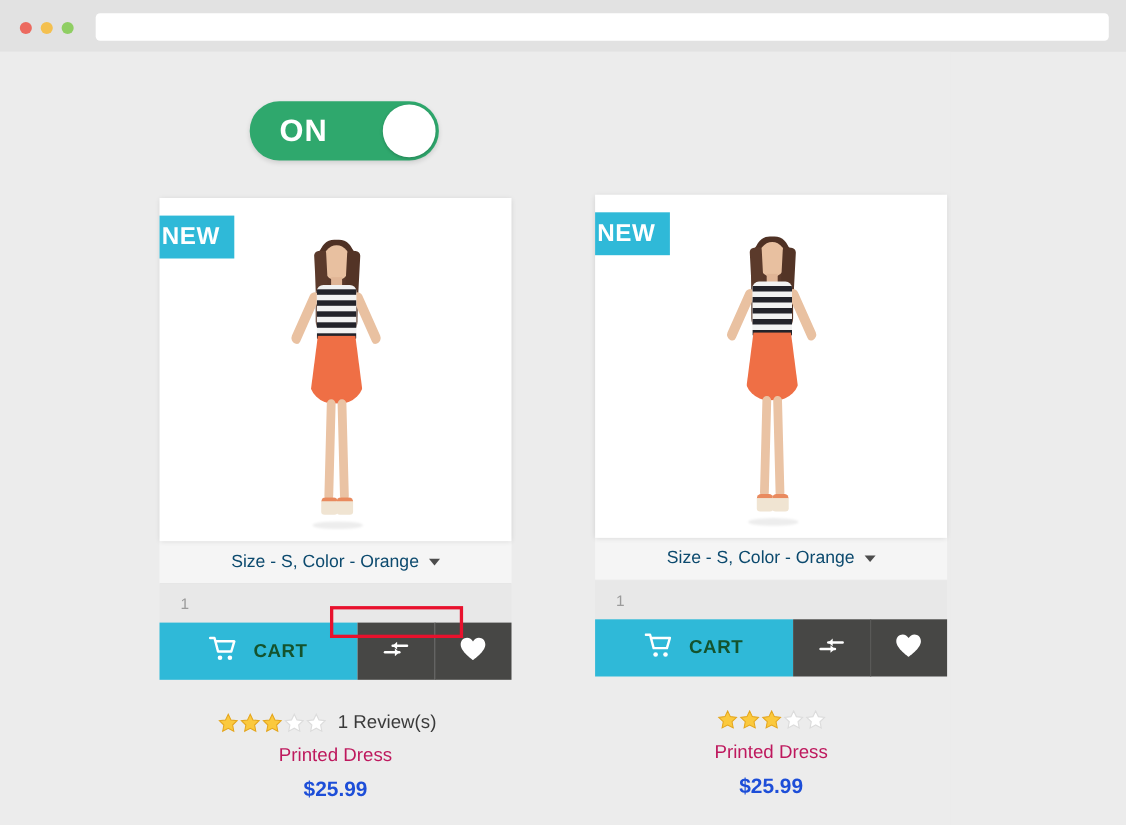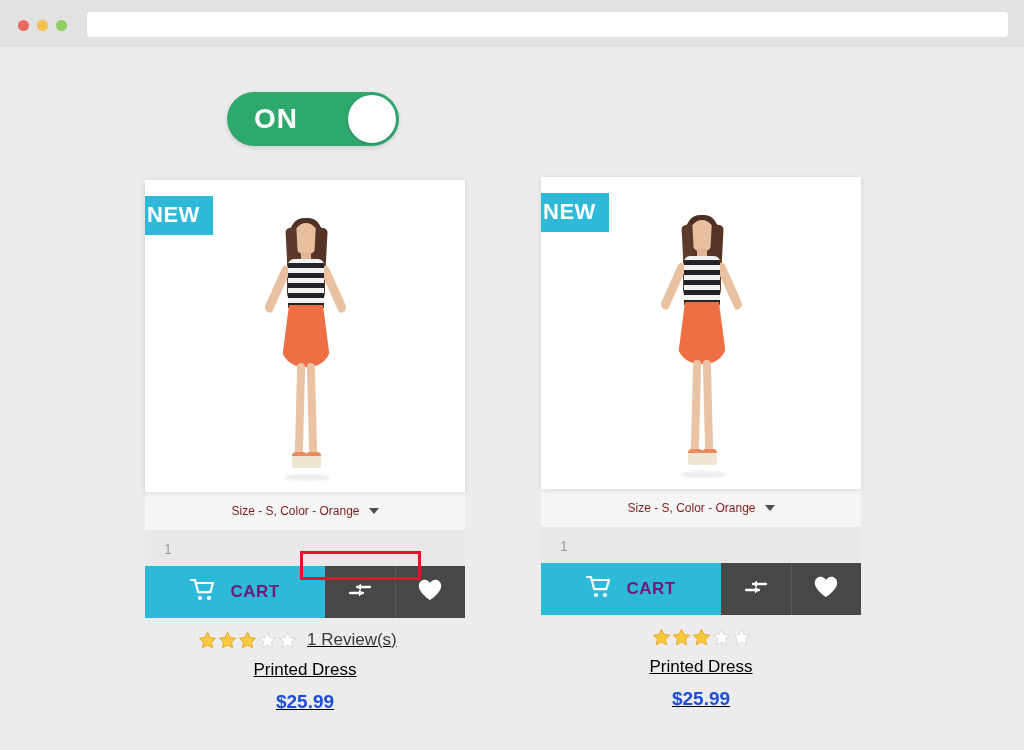--- a/index.html
+++ b/index.html
@@ -208,21 +208,21 @@
   }
 
   
   .option-row {
     width: 320px; height: 39px;
     background: #f5f5f5;
     display: flex; align-items: center; justify-content: center;
     border-bottom: 1px solid #e6e6e6;
   }
   .option-text {
-    font-size: 12px; color: #7f1d1d;
+    font-size: 16px; color: #0c4a6e;
   }
   .caret {
     display: inline-block;
     margin-left: 9px;
     width: 0; height: 0;
     border-left: 5px solid transparent;
     border-right: 5px solid transparent;
     border-top: 6px solid #4c4c4c;
     vertical-align: middle;
   }
@@ -235,41 +235,40 @@
     font-size: 14px; color: #9b9b9b;
     padding-left: 19px;
   }
   .actions-row {
     width: 320px; height: 52px;
     display: flex;
   }
   .btn-cart {
     flex: 0 0 180px;
     background: #2fb9d8;
-    color: #701a75;
+    color: #14532d;
     display: flex; align-items: center; justify-content: center;
     gap: 14px;
   }
   .cart-label {
     font-size: 17px; font-weight: bold; letter-spacing: 0.5px;
   }
   .btn-icon {
     flex: 1 1 0;
     background: #474745;
     display: flex; align-items: center; justify-content: center;
     color: #ffffff;
   }
   .btn-icon + .btn-icon { border-left: 1px solid #5a5a58; }
 
   
   .card-meta {
     width: 320px;
-    padding-top: 9px;
+    padding-top: 26px;
     text-align: center;
-    text-decoration: underline;
   }
   .rating-line {
     display: flex; align-items: center; justify-content: center;
     height: 26px;
     position: relative;
   }
   .rating-line.with-review { justify-content: flex-start; padding-left: 53px; }
   .stars { display: flex; gap: 1px; }
   .star { width: 19px; height: 19px; display: block; }
   .review-text {
@@ -280,21 +279,21 @@
   }
   .review-box {
     position: absolute;
     left: 300px; top: 504px;
     width: 121px; height: 29px;
     border: 3px solid #e8112d;
     z-index: 9;
     pointer-events: none;
   }
   .prod-name {
-    font-size: 17px; color: #000000;
+    font-size: 17px; color: #be185d;
     margin-top: 7px;
   }
   .prod-price {
     font-size: 19px; font-weight: bold; color: #1d4ed8;
     margin-top: 11px;
   }
 </style>
 </head>
 <body>
 

